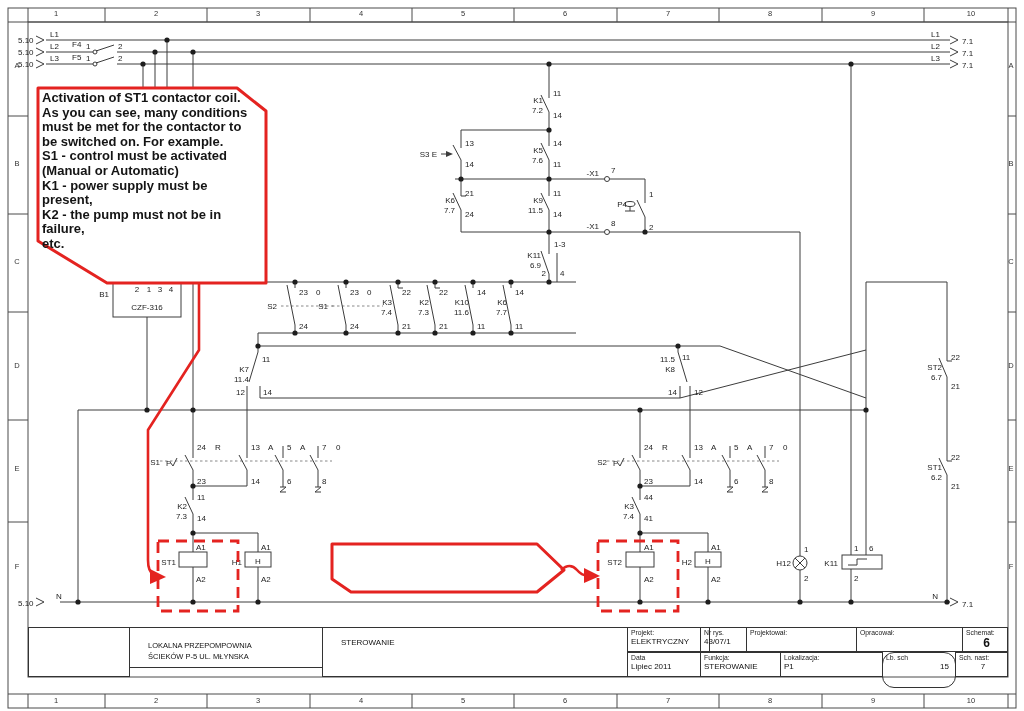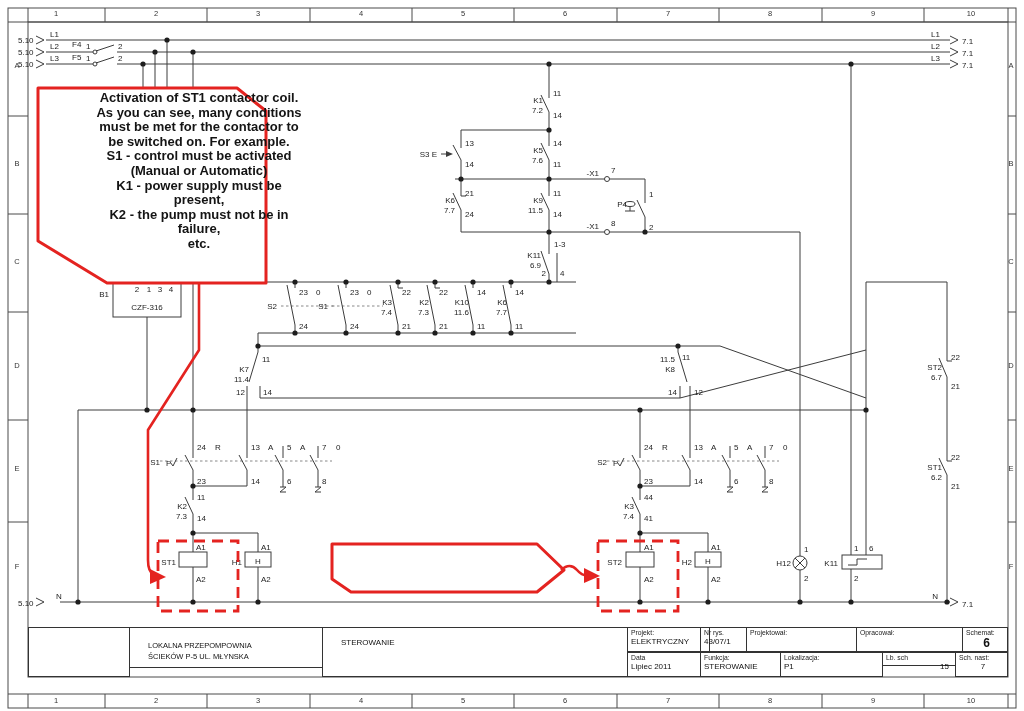--- a/index.html
+++ b/index.html
@@ -12,21 +12,21 @@
   .dash{stroke:#6a6a6a;stroke-width:.8;fill:none;stroke-dasharray:2.5,2.5;}
   .fr{stroke:#4a4a4a;stroke-width:1;fill:none;}
   .dot{fill:#1d1d1d;}
   .sym{fill:#3c3c3c;}
   .callout-shape{fill:#ffffff;stroke:var(--red);stroke-width:3;stroke-linejoin:round;}
   .redline{stroke:var(--red);stroke-width:2.6;fill:none;}
   .redtri{fill:var(--red);}
   .dashbox{fill:none;stroke:var(--red);stroke-width:2.8;stroke-dasharray:11,7;}
   .rnum{position:absolute;font-size:7.5px;color:#333;width:16px;text-align:center;}
   .callout-text{position:absolute;z-index:6;color:#141414;font-weight:bold;
-    text-align:center;white-space:pre-line;font-size:13px;line-height:14.6px;margin-left:48px;}
+    white-space:pre-line;font-size:13px;line-height:14.6px;}
   .c2text{line-height:15px;}
   .tb{position:absolute;border:1px solid #333;box-sizing:border-box;z-index:3;background:transparent;}
   .tb .lab{font-size:6.8px;color:#222;padding:1px 0 0 3px;}
   .tb .val{font-size:8px;color:#111;padding:1px 0 0 3px;}
   .tb .big{font-size:12px;font-weight:bold;text-align:center;padding-top:0;}
   .station{font-size:7.5px;color:#111;line-height:11px;padding:12px 0 0 18px;}
   .ster{font-size:8px;color:#111;padding:10px 0 0 18px;}
 </style>
 </head>
 <body>
@@ -385,21 +385,21 @@
     <div class="val">Lipiec 2011</div>
   </div>
   <div class="tb" style="left:700px;top:652px;width:81px;height:25px;">
     <div class="lab">Funkcja:</div>
     <div class="val">STEROWANIE</div>
   </div>
   <div class="tb" style="left:780px;top:652px;width:103px;height:25px;">
     <div class="lab">Lokalizacja:</div>
     <div class="val">P1</div>
   </div>
-  <div class="tb" style="left:882px;top:652px;width:74px;height:14px;">
+  <div class="tb" style="left:882px;top:652px;width:74px;height:36px;border-radius:12px;">
     <div class="lab">Lb. sch</div>
     <div class="val" style="text-align:right;padding-right:6px;">15</div>
   </div>
   <div class="tb" style="left:955px;top:652px;width:53px;height:25px;">
     <div class="lab">Sch. nast:</div>
     <div class="val" style="text-align:center;">7</div>
   </div>
 </div>
 
 <div id="rulers">

